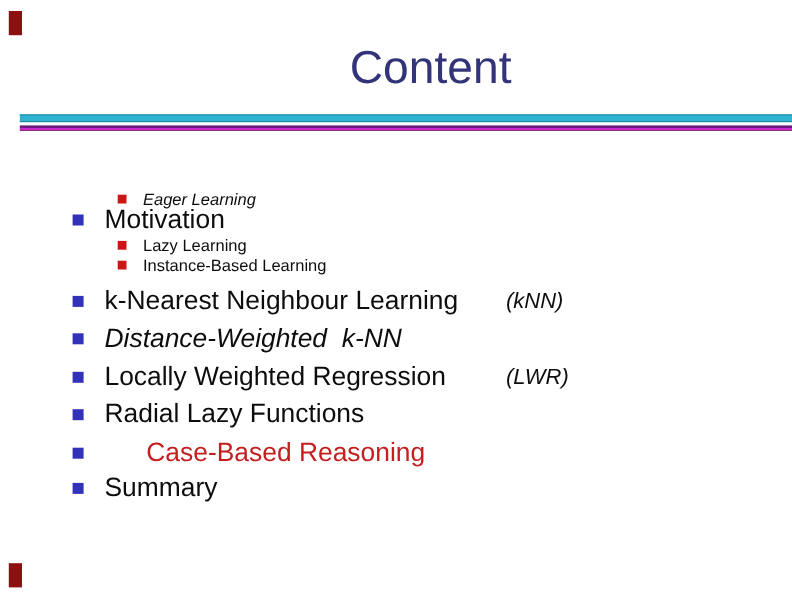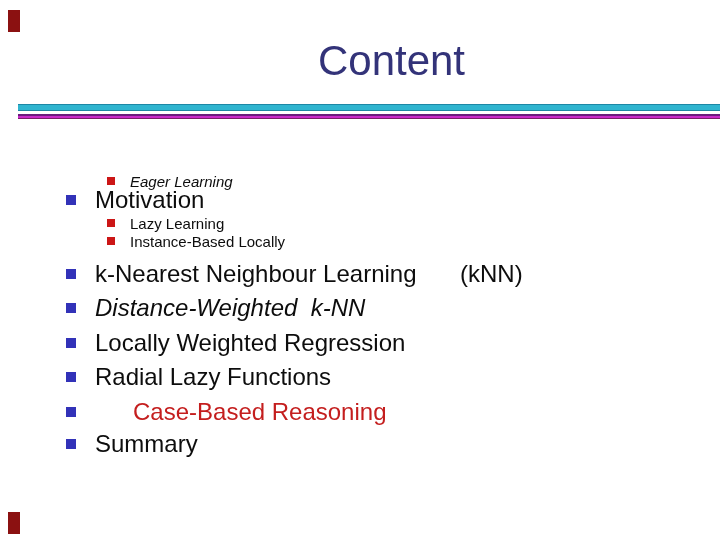--- a/index.html
+++ b/index.html
@@ -98,22 +98,23 @@
     margin-right: 15px;
     flex: 0 0 auto;
   }
   .abbr {
     position: absolute;
     left: 460px;
     top: 0;
     height: 100%;
     display: flex;
     align-items: center;
-    font-size: 24px;
+    font-size: 20px;
     white-space: pre;
+    font-style: italic;
   }
   .row.highlight .label,
   .row.highlight .abbr {
     color: var(--color-highlight-red, #c41e1e);
   }
 
   .r-motivation { top: 139px; margin-top: 48px; }
   .r-sub0 { top: 170px; font-style: italic; }
   .r-sub1 { top: 212px; text-align: center; }
   .r-sub2 { top: 230px; }
@@ -145,36 +146,37 @@
   <div class="row sub r-sub0">
     <span class="bullet"></span>
     <span class="label">Eager Learning</span>
   </div>
   <div class="row sub r-sub1">
     <span class="bullet"></span>
     <span class="label">Lazy Learning</span>
   </div>
   <div class="row sub r-sub2">
     <span class="bullet"></span>
-    <span class="label">Instance-Based Locally</span>
+    <span class="label">Instance-Based Learning</span>
   </div>
 
   <div class="row main r-item0">
     <span class="bullet"></span>
     <span class="label">k-Nearest Neighbour Learning</span>
     <span class="abbr">(kNN)</span>
   </div>
   <div class="row main r-item1">
     <span class="bullet"></span>
     <span class="label">Distance-Weighted  k-NN</span>
     <span class="abbr"></span>
   </div>
   <div class="row main r-item2">
     <span class="bullet"></span>
     <span class="label">Locally Weighted Regression</span>
+    <span class="abbr">(LWR)</span>
   </div>
   <div class="row main r-item3">
     <span class="bullet"></span>
     <span class="label">Radial Lazy Functions</span>
   </div>
   <div class="row main highlight r-item4">
     <span class="bullet"></span>
     <span class="label">Case-Based Reasoning</span>
   </div>
   <div class="row main r-item5">

